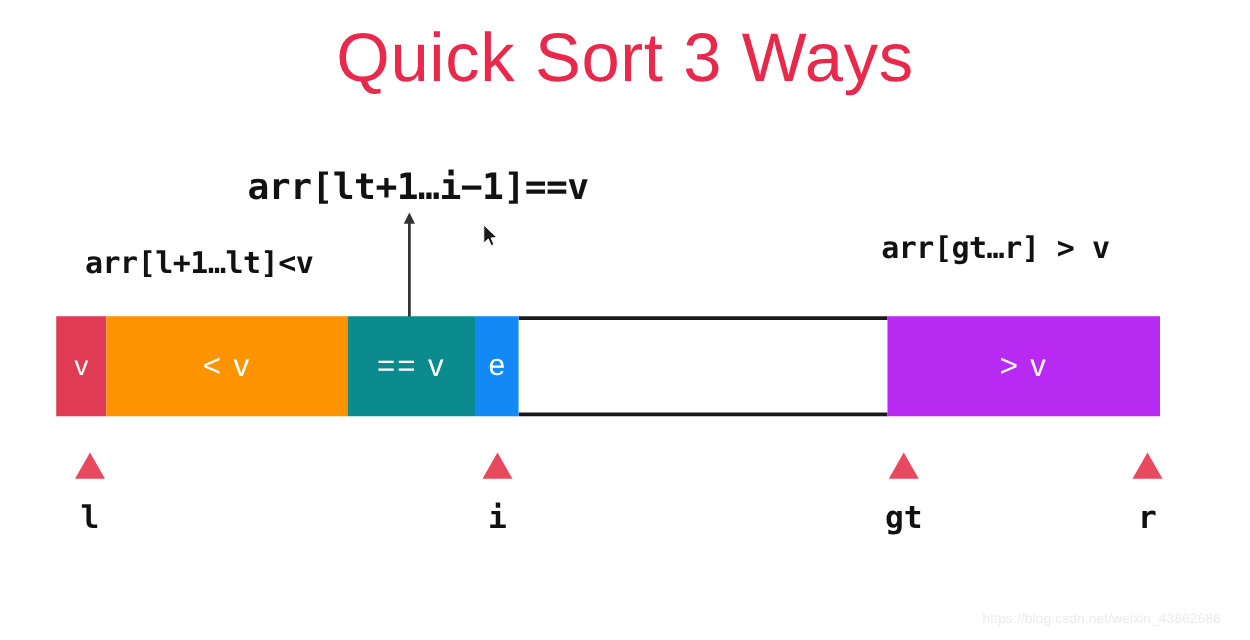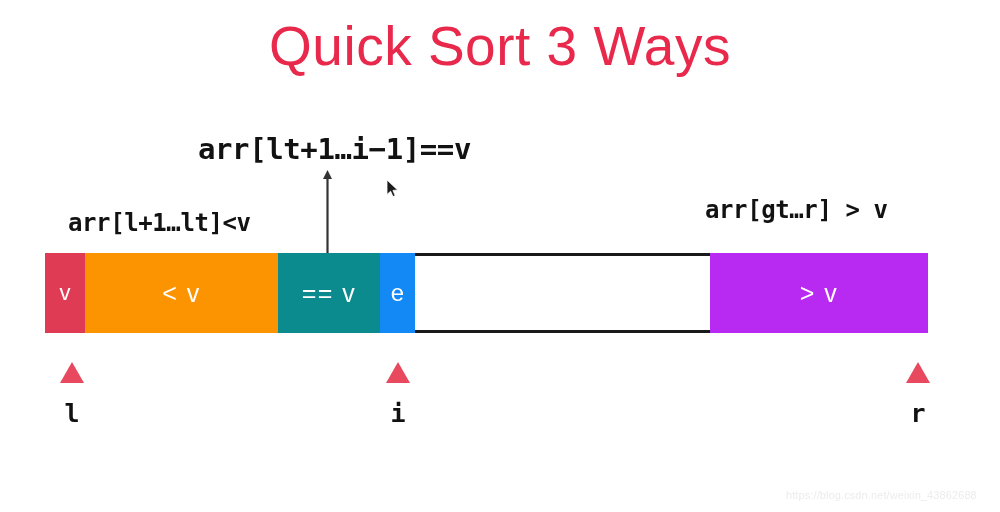--- a/index.html
+++ b/index.html
@@ -53,25 +53,24 @@
     left: 198px;
     top: 132px;
     font-size: 29px;
     letter-spacing: -0.4px;
   }
   .annot-left {
     left: 68px;
     top: 196px;
     font-size: 24px;
     letter-spacing: -0.4px;
-    margin-top: 13px;
   }
   .annot-right {
     left: 705px;
-    top: 196px;
+    top: 184px;
     font-size: 24px;
     letter-spacing: -0.4px;
   }
 
   
   .up-arrow {
     position: absolute;
     left: 318px;
     top: 168px;
     width: 20px;
@@ -186,20 +185,24 @@
     <div class="tri"></div>
     <div class="mlabel">l</div>
   </div>
 
 
   <div class="marker" style="left:368px; top:362px;">
     <div class="tri"></div>
     <div class="mlabel">i</div>
   </div>
 
+  <div class="marker" style="left:693px; top:362px;">
+    <div class="tri"></div>
+    <div class="mlabel">gt</div>
+  </div>
 
   <div class="marker" style="left:888px; top:362px;">
     <div class="tri"></div>
     <div class="mlabel">r</div>
   </div>
 
   <div class="watermark">https://blog.csdn.net/weixin_43862688</div>
 
   <div class="cursor">
     <svg width="14" height="20" viewBox="0 0 14 20" xmlns="http://www.w3.org/2000/svg">

